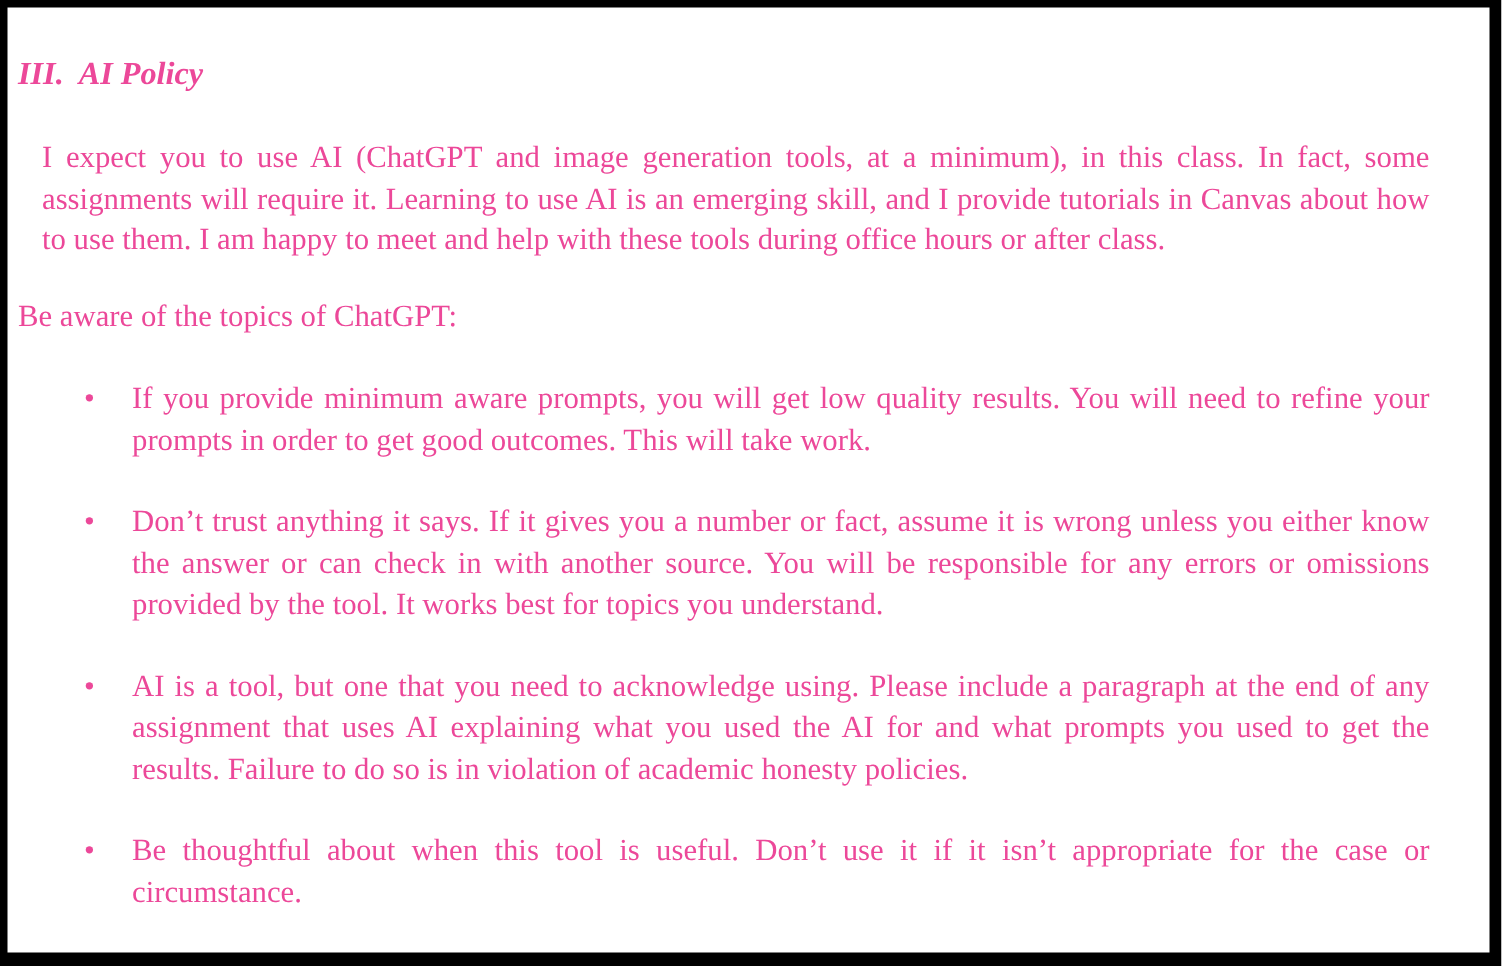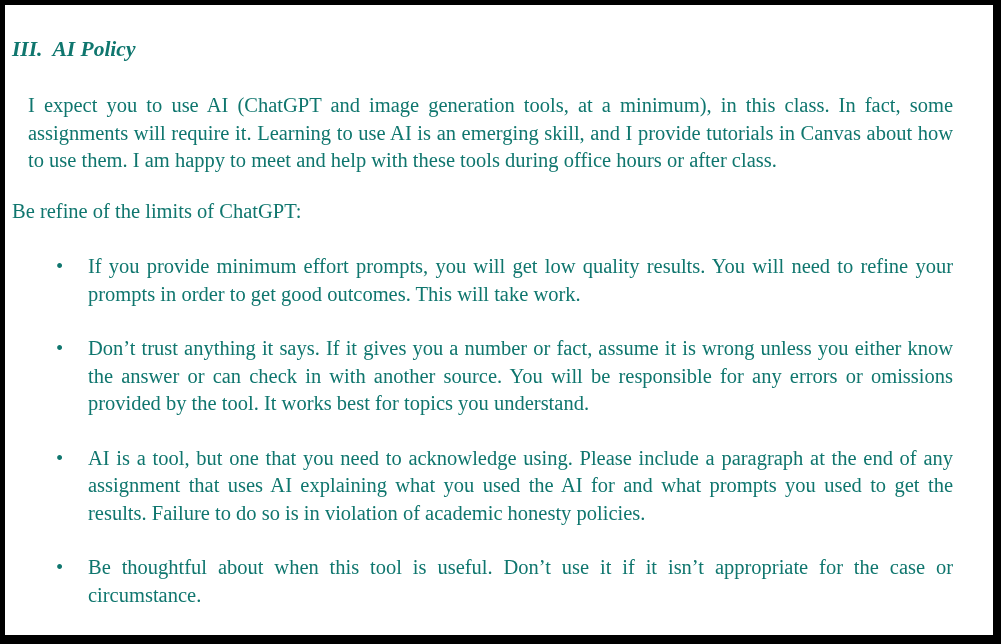--- a/index.html
+++ b/index.html
@@ -14,21 +14,21 @@
     box-sizing: border-box;
     background: #ffffff;
     border-style: solid;
     border-color: #000000;
     border-width: 5px 8px 9px 5px;
     padding: 30px 40px 20px 7px;
     overflow: hidden;
     font-family: "Liberation Serif", "DejaVu Serif", serif;
     font-size: 20.5px;
     line-height: 27.5px;
-    color: #0f766e;
+    color: #ec4899;
   }
   .heading {
     margin: 0;
     font-size: 21.5px;
     line-height: 28px;
     font-weight: bold;
     font-style: italic;
     white-space: pre-wrap; 
   }
   .para {
@@ -63,27 +63,27 @@
 </style>
 </head>
 <body>
 
 <div class="page">
 
   <h1 class="heading">III.  AI Policy</h1>
 
   <p class="para">I expect you to use AI (ChatGPT and image generation tools, at a minimum), in this class. In fact, some assignments will require it. Learning to use AI is an emerging skill, and I provide tutorials in Canvas about how to use them. I am happy to meet and help with these tools during office hours or after class.</p>
 
-  <p class="lead-in">Be refine of the limits of ChatGPT:</p>
+  <p class="lead-in">Be aware of the topics of ChatGPT:</p>
 
   <ul class="bullet-list">
 
     <li class="bullet-item">
       <span class="dot">•</span>
-      <span>If you provide minimum effort prompts, you will get low quality results. You will need to refine your prompts in order to get good outcomes. This will take work.</span>
+      <span>If you provide minimum aware prompts, you will get low quality results. You will need to refine your prompts in order to get good outcomes. This will take work.</span>
     </li>
 
     <li class="bullet-item">
       <span class="dot">•</span>
       <span>Don’t trust anything it says. If it gives you a number or fact, assume it is wrong unless you either know the answer or can check in with another source. You will be responsible for any errors or omissions provided by the tool. It works best for topics you understand.</span>
     </li>
 
     <li class="bullet-item">
       <span class="dot">•</span>
       <span>AI is a tool, but one that you need to acknowledge using. Please include a paragraph at the end of any assignment that uses AI explaining what you used the AI for and what prompts you used to get the results. Failure to do so is in violation of academic honesty policies.</span>

